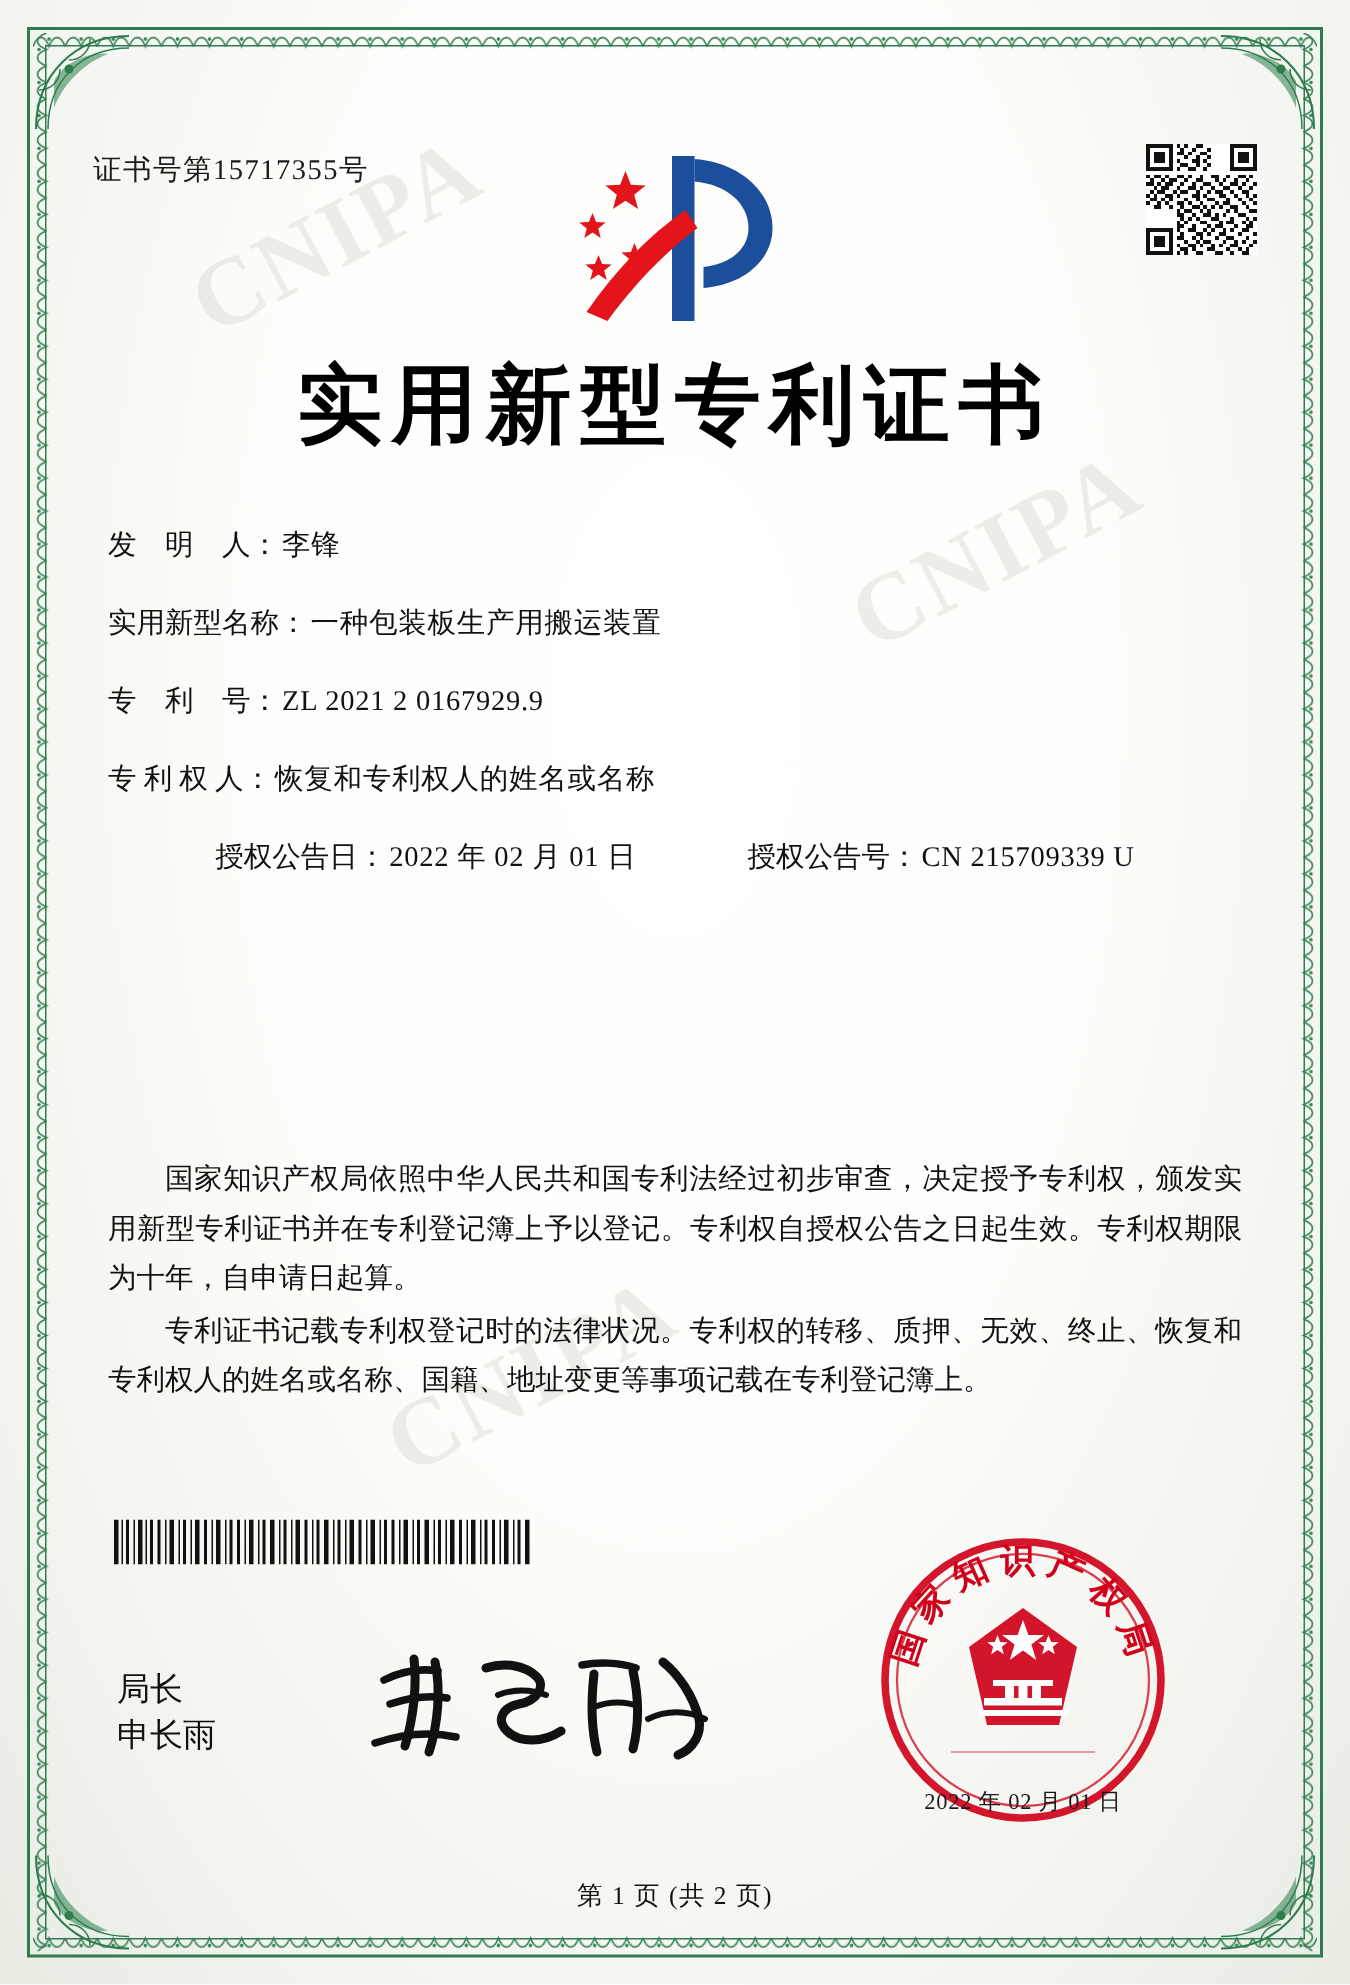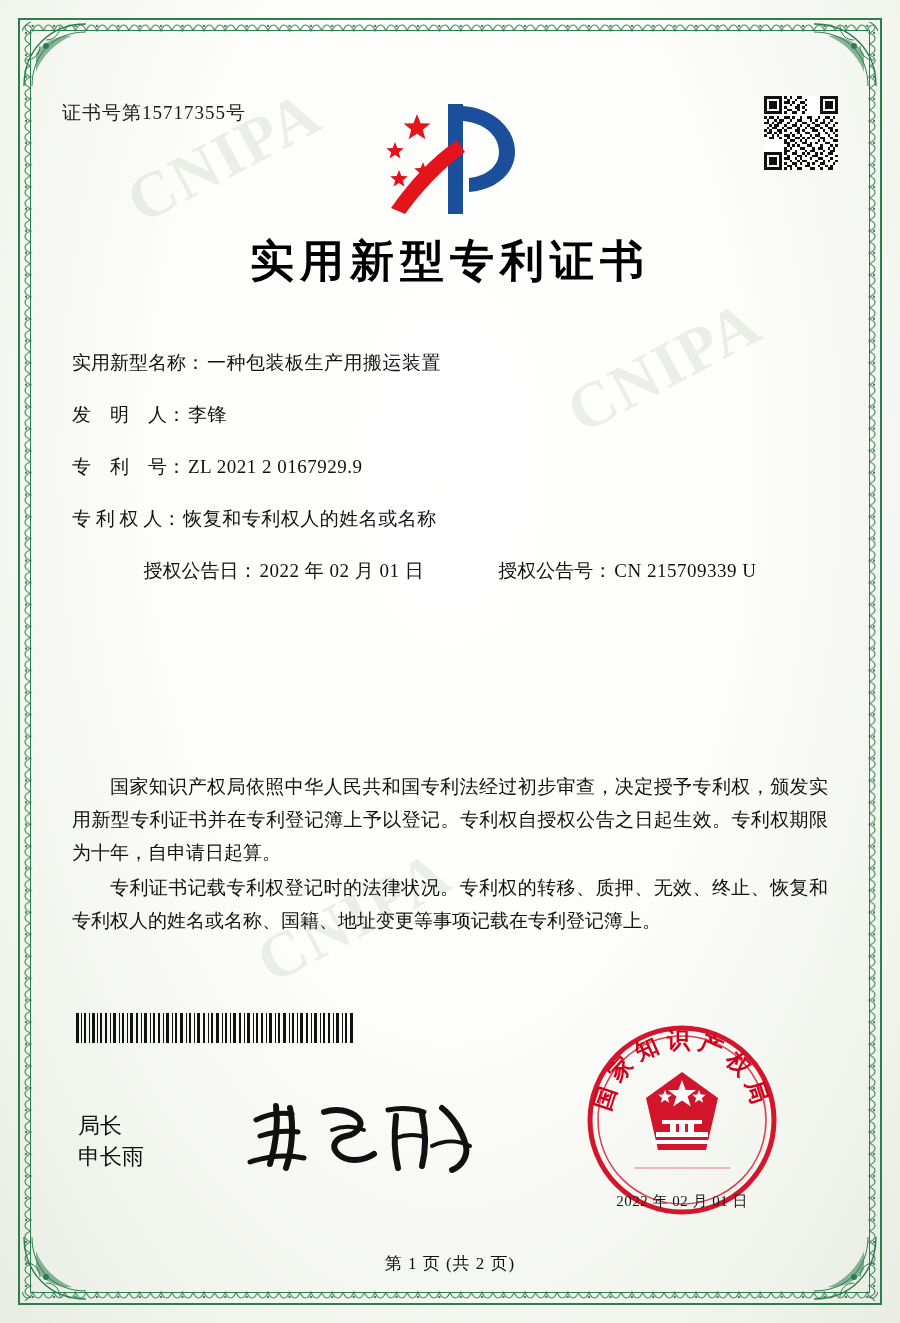--- a/index.html
+++ b/index.html
@@ -106,21 +106,21 @@
     top: 96px;
     width: 170px; height: 125px;
   }
   .logo svg { display:block; width:100%; height:100%; }
 
   .cert-title {
     position: absolute;
     left: 0; right: 0;
     top: 232px;
     text-align: center;
-    font-size: 44px;
+    font-size: 57px;
     font-weight: bold;
     letter-spacing: 6px;
     color: #000;
     font-family: "Liberation Serif", "DejaVu Serif", serif;
   }
 
   
   .fields {
     position: absolute;
     left: 72px;
@@ -535,26 +535,26 @@
         <polygon points="34,74 36.4,80 42.8,80.3 37.8,84.4 39.5,90.6 34,87 28.5,90.6 30.2,84.4 25.2,80.3 31.6,80"></polygon>
         <polygon points="58,66 60.4,72 66.8,72.3 61.8,76.4 63.5,82.6 58,79 52.5,82.6 54.2,76.4 49.2,72.3 55.6,72"></polygon>
       </g>
     </svg>
   </div>
 
   <div class="cert-title">实用新型专利证书</div>
 
   <div class="fields">
     <div class="field-row">
+      <span class="field-label">发　明　人：</span>
+      <span class="field-value">李锋</span>
+    </div>
+    <div class="field-row">
       <span class="field-label">实用新型名称：</span>
       <span class="field-value">一种包装板生产用搬运装置</span>
-    </div>
-    <div class="field-row">
-      <span class="field-label">发　明　人：</span>
-      <span class="field-value">李锋</span>
     </div>
     <div class="field-row">
       <span class="field-label">专　利　号：</span>
       <span class="field-value">ZL 2021 2 0167929.9</span>
     </div>
     <div class="field-row">
       <span class="field-label">专 利 权 人：</span>
       <span class="field-value">恢复和专利权人的姓名或名称</span>
     </div>
     <div class="field-row dual">

